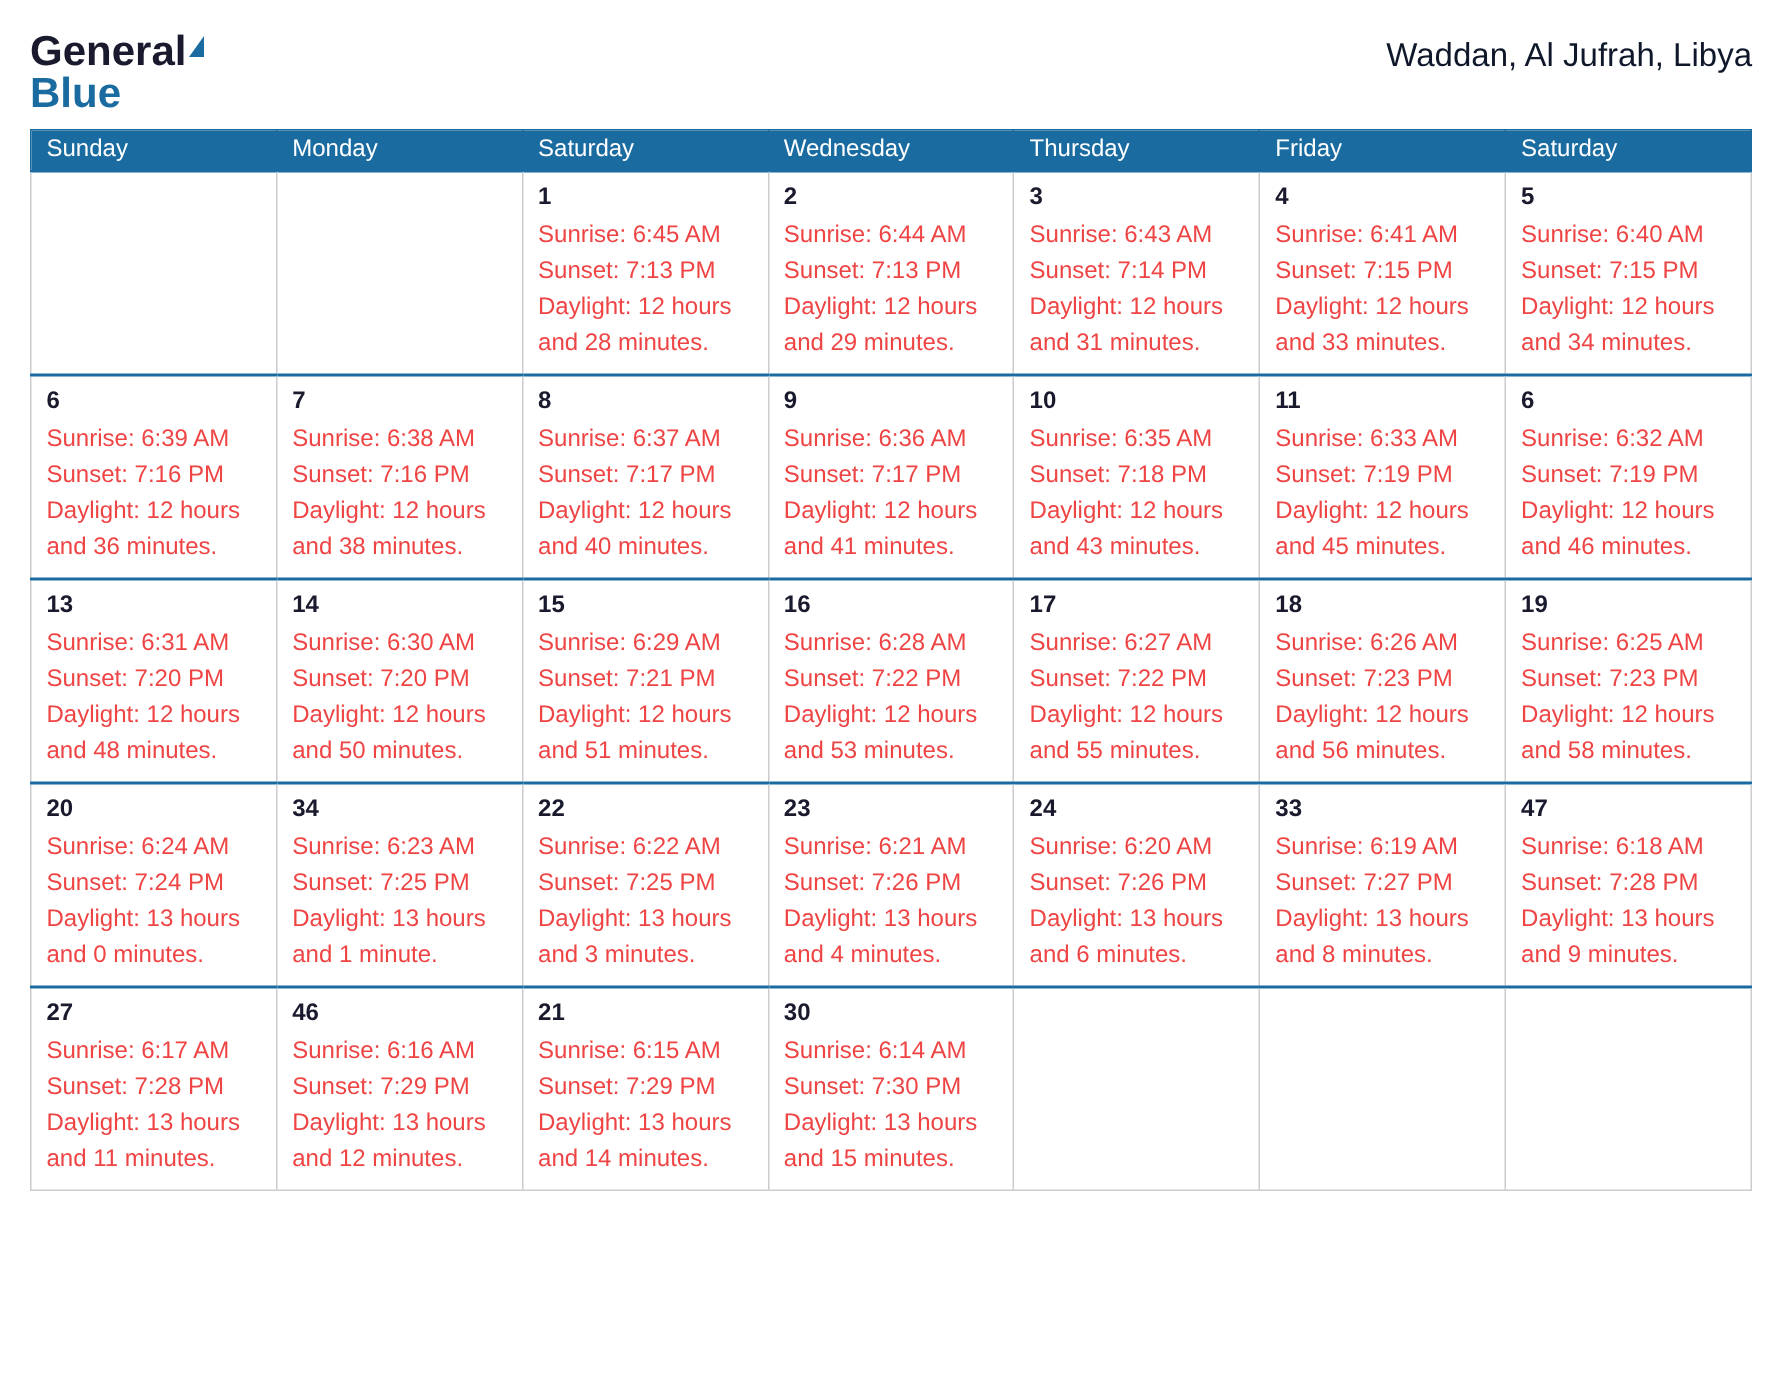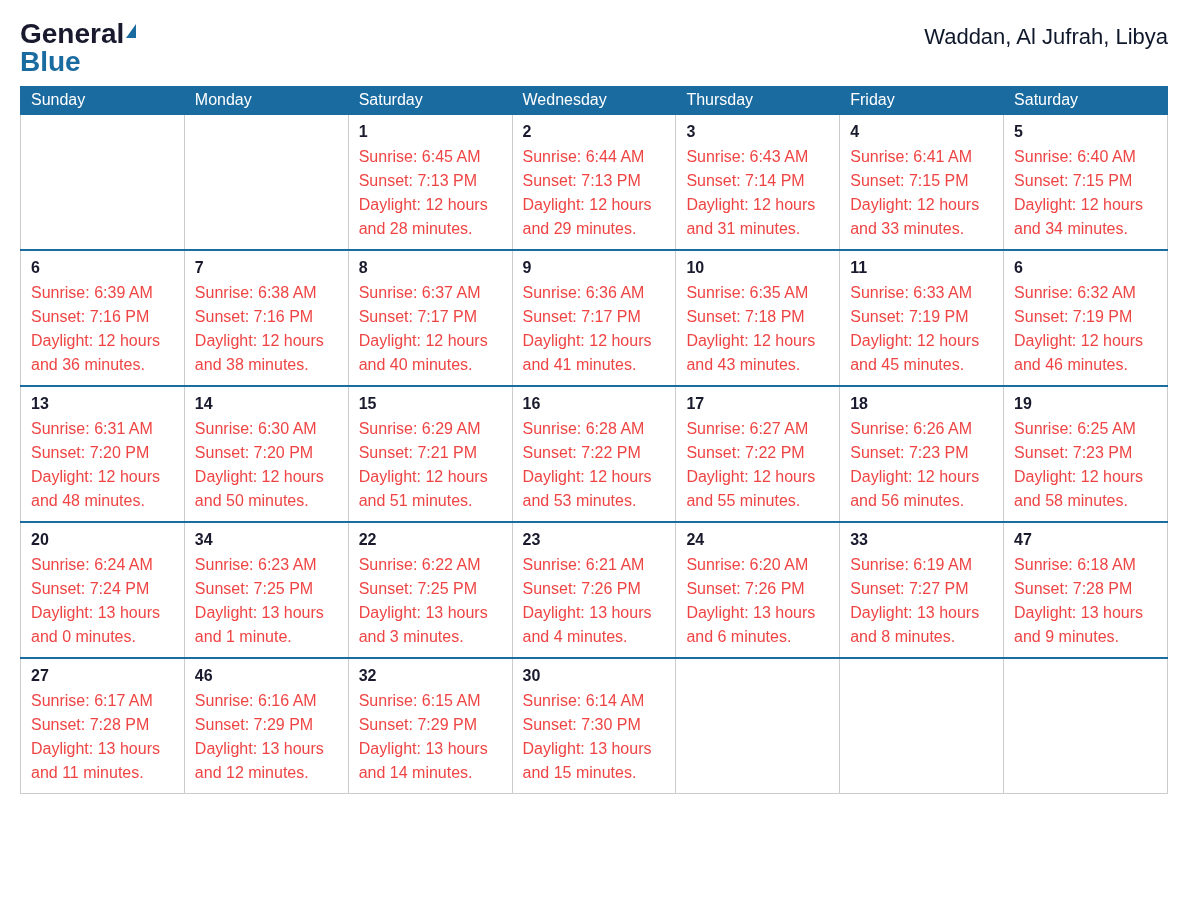--- a/index.html
+++ b/index.html
@@ -244,21 +244,21 @@
       <tr class="week-row">
         <td>
           <div class="day-num">27</div>
           <div class="day-info">Sunrise: 6:17 AM<br>Sunset: 7:28 PM<br>Daylight: 13 hours<br>and 11 minutes.</div>
         </td>
         <td>
           <div class="day-num">46</div>
           <div class="day-info">Sunrise: 6:16 AM<br>Sunset: 7:29 PM<br>Daylight: 13 hours<br>and 12 minutes.</div>
         </td>
         <td>
-          <div class="day-num">32</div>
+          <div class="day-num">21</div>
           <div class="day-info">Sunrise: 6:15 AM<br>Sunset: 7:29 PM<br>Daylight: 13 hours<br>and 14 minutes.</div>
         </td>
         <td>
           <div class="day-num">30</div>
           <div class="day-info">Sunrise: 6:14 AM<br>Sunset: 7:30 PM<br>Daylight: 13 hours<br>and 15 minutes.</div>
         </td>
         <td class="empty-cell"></td>
         <td class="empty-cell"></td>
         <td class="empty-cell"></td>
       </tr>

